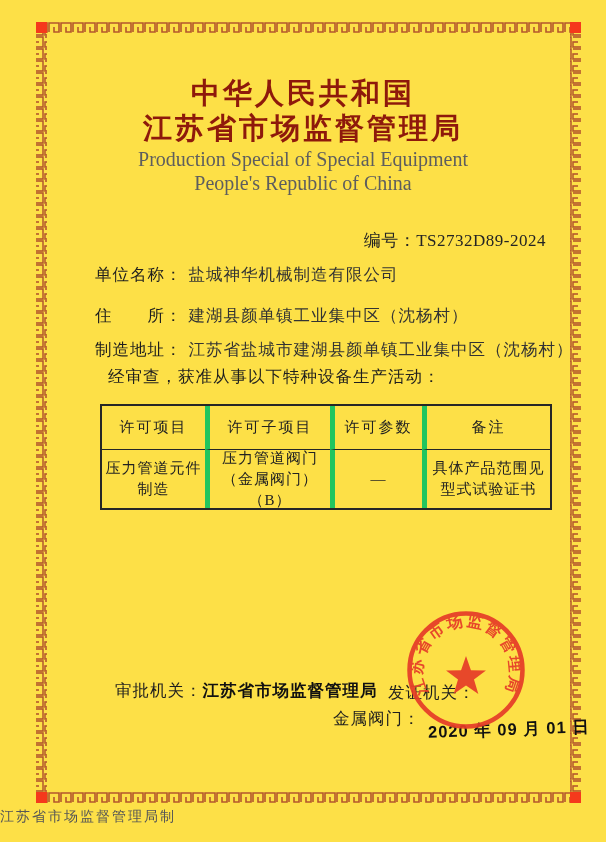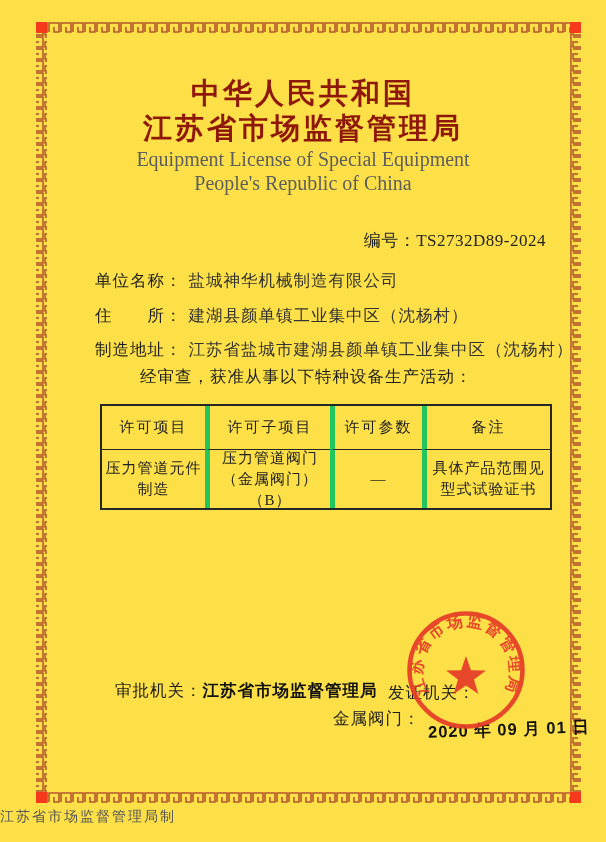--- a/index.html
+++ b/index.html
@@ -23,21 +23,21 @@
   .title-en{
     left:0;width:606px;text-align:center;
     color:#5e5e5e;font-size:20px;line-height:24px;
   }
   .license-no{
     top:229px;right:60px;font-size:17px;letter-spacing:.5px;color:#242424;
   }
   .info-row{left:95px;font-size:16.5px;white-space:nowrap;}
   .info-row .lbl{color:#1e1e1e;letter-spacing:1px;}
   .info-row .val{color:#333;margin-left:6px;letter-spacing:1px;}
-  .statement{left:140px;font-size:16.5px;letter-spacing:1px;color:#1e1e1e;}
+  .statement{left:108px;font-size:16.5px;letter-spacing:1px;color:#1e1e1e;}
 
   .lic-table{
     left:100px;top:404px;width:452px;
     border:2px solid #262626;
     display:grid;
     grid-template-columns:103px 125px 92px 1fr;
     background:transparent;
     box-sizing:border-box;
     font-size:15px;color:#222;
   }
@@ -82,28 +82,28 @@
     <rect x="36" y="22" width="11" height="781" fill="url(#mv)"></rect>
     <rect x="570" y="22" width="11" height="781" fill="url(#mv)"></rect>
     <rect x="36" y="22" width="11" height="11" fill="#f5391c"></rect>
     <rect x="570" y="22" width="11" height="11" fill="#f5391c"></rect>
     <rect x="36" y="792" width="11" height="11" fill="#f5391c"></rect>
     <rect x="570" y="792" width="11" height="11" fill="#f5391c"></rect>
   </svg>
 
   <div class="abs title-cn" style="top:76px">中华人民共和国</div>
   <div class="abs title-cn" style="top:111px">江苏省市场监督管理局</div>
-  <div class="abs title-en" style="top:147px">Equipment License of Special Equipment</div>
+  <div class="abs title-en" style="top:147px">Production Special of Special Equipment</div>
   <div class="abs title-en" style="top:171px">People's Republic of China</div>
 
   <div class="abs license-no">
     <span>编号：</span><span>TS2732D89-2024</span>
   </div>
 
-  <div class="abs info-row" style="top:270px">
+  <div class="abs info-row" style="top:264px">
     <span class="lbl">单位名称：</span><span class="val">盐城神华机械制造有限公司</span>
   </div>
   <div class="abs info-row" style="top:305px">
     <span class="lbl">住　　所：</span><span class="val">建湖县颜单镇工业集中区（沈杨村）</span>
   </div>
   <div class="abs info-row" style="top:339px">
     <span class="lbl">制造地址：</span><span class="val">江苏省盐城市建湖县颜单镇工业集中区（沈杨村）</span>
   </div>
   <div class="abs statement" style="top:366px">经审查，获准从事以下特种设备生产活动：</div>
 

